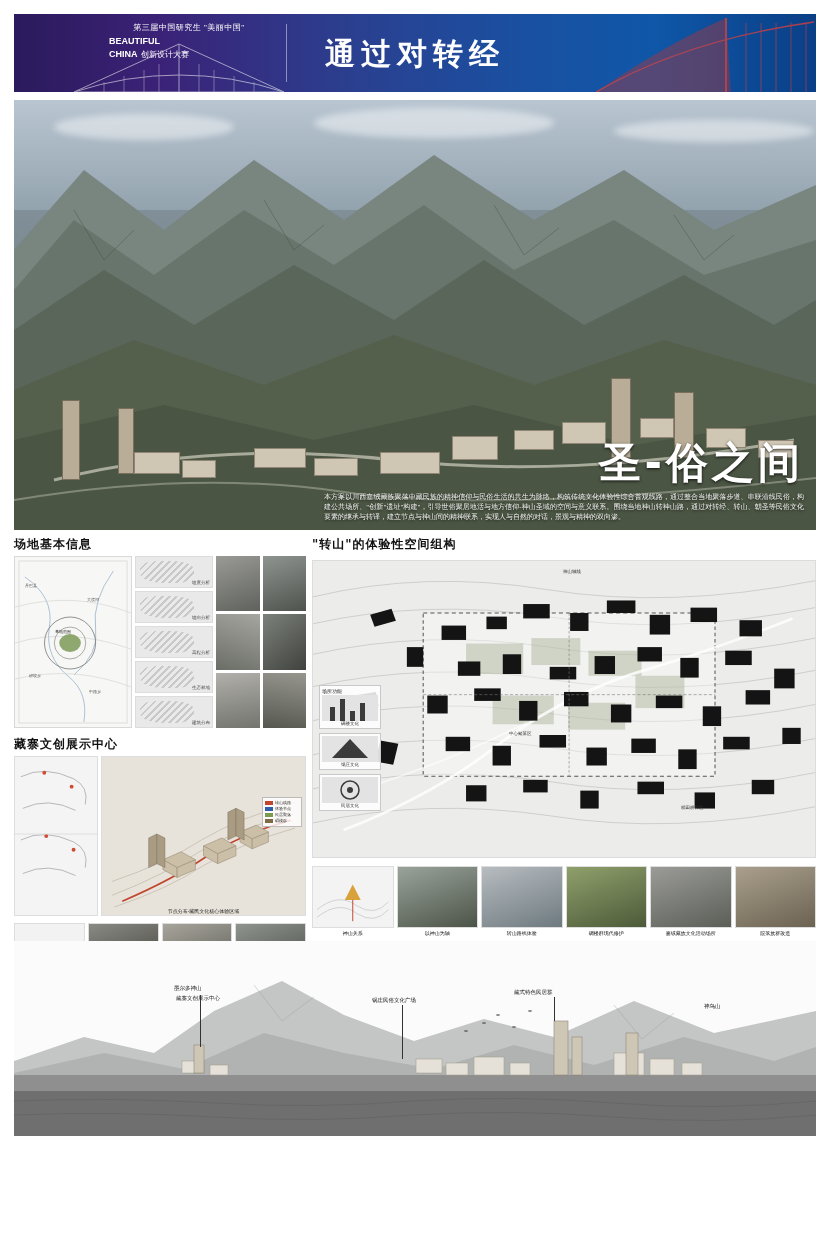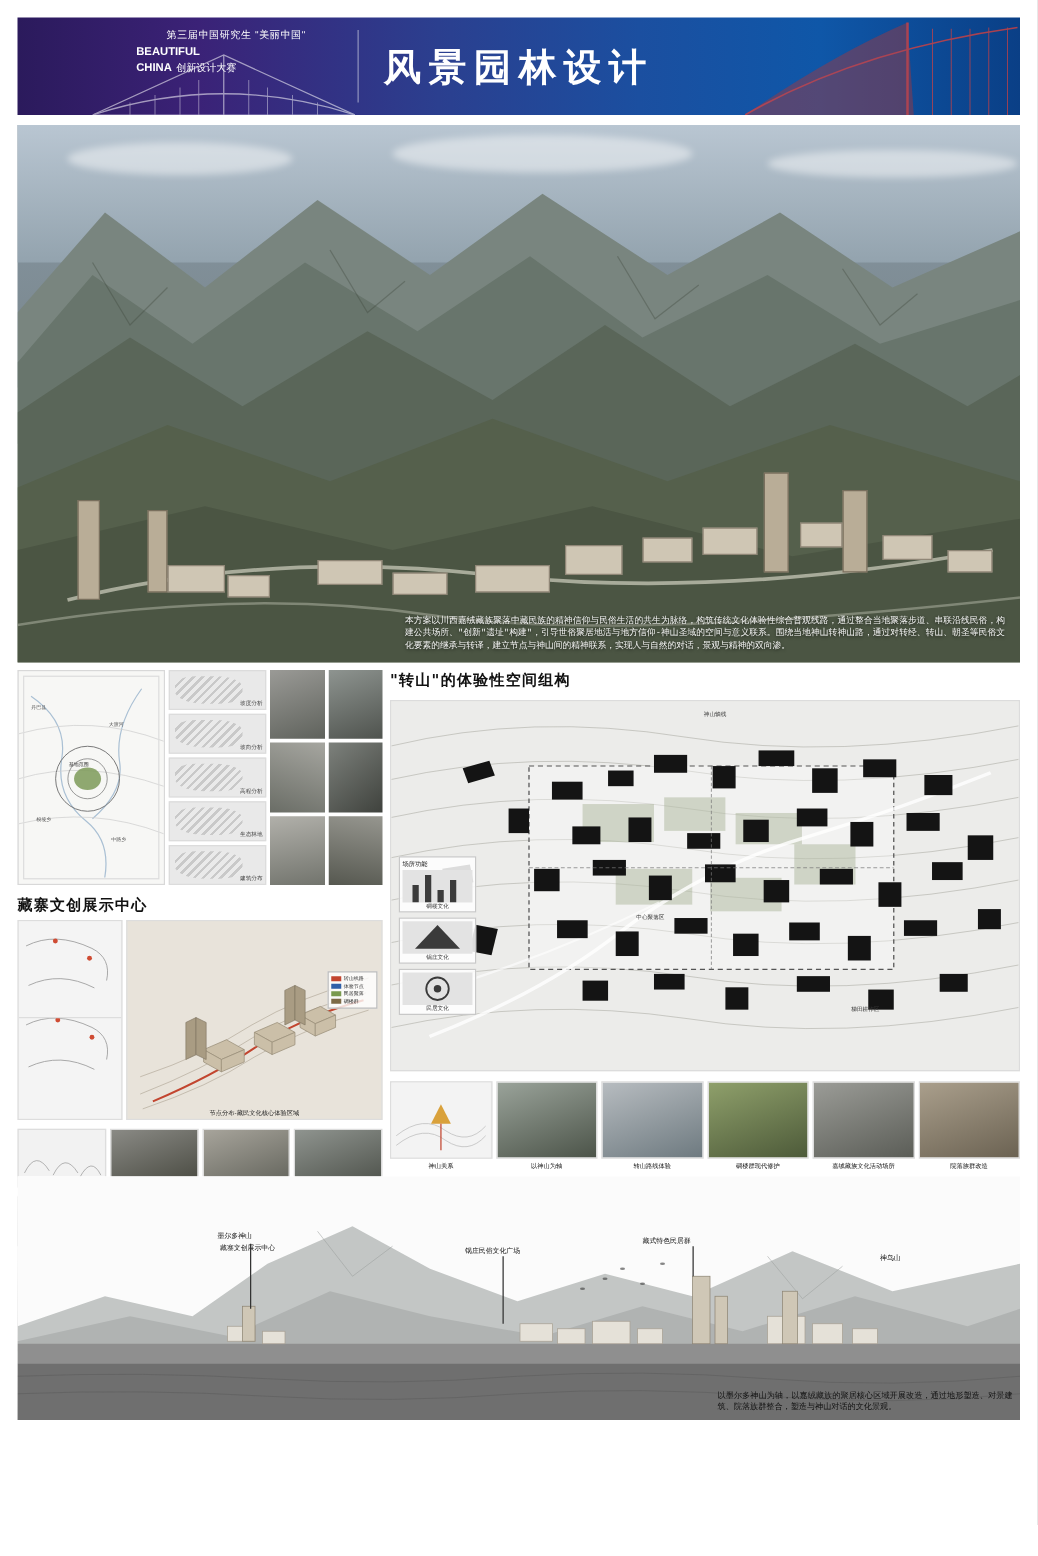--- a/index.html
+++ b/index.html
@@ -80,21 +80,21 @@
   .hero-title {
     font-size:42px; font-weight:bold; letter-spacing:4px; line-height:46px;
     font-family:"DejaVu Sans","Liberation Sans",sans-serif;
   }
   .hero-sub {
     font-size:16px; font-weight:bold; letter-spacing:1px; margin-top:4px;
     font-family:"DejaVu Sans","Liberation Sans",sans-serif;
   }
   .hero-body {
     font-size:7px; line-height:10px; margin-top:6px; text-align:justify;
-    font-family:Liberation Mono, monospace;
+    font-family:Liberation Serif, serif;
     opacity:.95;
   }
 
   
   .mid {
     display:flex; gap:6px; margin-top:6px; height:400px;
   }
   .col-left { width:292px; display:flex; flex-direction:column; gap:4px; }
   .col-right { flex:1; display:flex; flex-direction:column; gap:4px; }
 
@@ -233,21 +233,21 @@
       </g>
     </svg>
 
     <div class="logo-block">
       <div class="logo-top">第三届中国研究生 "美丽中国"</div>
       <div class="logo-en">BEAUTIFUL</div>
       <div class="logo-en">CHINA</div>
       <div class="logo-cn-sub">创新设计大赛</div>
     </div>
     <div class="banner-divider"></div>
-    <div class="banner-title">风景园林设计</div>
+    <div class="banner-title">通过对转经</div>
   </div>
 
   <div class="hero">
     <div class="sky"></div>
     <div class="cloud" style="left:40px;top:14px;width:180px;height:26px;"></div>
     <div class="cloud" style="left:300px;top:8px;width:240px;height:30px;"></div>
     <div class="cloud" style="left:600px;top:20px;width:200px;height:22px;"></div>
 
     <svg style="position:absolute;left:0;top:0;width:802px;height:430px;" viewBox="0 0 802 430" preserveAspectRatio="none">
       <path d="M0 150 L70 70 L150 130 L240 60 L330 120 L420 55 L520 120 L610 70 L700 130 L802 85 L802 200 L0 210 Z" fill="#79857f"></path>
@@ -275,29 +275,31 @@
     <div class="bldg" style="left:300px;top:358px;width:44px;height:18px;"></div>
     <div class="bldg" style="left:366px;top:352px;width:60px;height:22px;"></div>
     <div class="bldg" style="left:438px;top:336px;width:46px;height:24px;"></div>
     <div class="bldg" style="left:500px;top:330px;width:40px;height:20px;"></div>
     <div class="bldg" style="left:548px;top:322px;width:44px;height:22px;"></div>
     <div class="bldg" style="left:626px;top:318px;width:34px;height:20px;"></div>
     <div class="bldg" style="left:692px;top:328px;width:40px;height:20px;"></div>
     <div class="bldg" style="left:744px;top:340px;width:36px;height:18px;"></div>
 
     <div class="hero-text">
+      <div class="hero-title">圣-俗之间</div>
       <div class="hero-body">本方案以川西嘉绒藏族聚落中藏民族的精神信仰与民俗生活的共生为脉络，构筑传统文化体验性综合普观线路，通过整合当地聚落步道、串联沿线民俗，构建公共场所、"创新"遗址"构建"，引导世俗聚居地活与地方信仰-神山圣域的空间与意义联系。围绕当地神山转神山路，通过对转经、转山、朝圣等民俗文化要素的继承与转译，建立节点与神山间的精神联系，实现人与自然的对话，景观与精神的双向渗。</div>
     </div>
   </div>
 
   <div class="mid">
 
     <div class="col-left">
 
       <div>
+        <div class="sec-title">场地基本信息</div>
         <div class="siteinfo">
           <div class="map-main">
             <svg style="position:absolute;left:0;top:0;width:100%;height:100%;" viewBox="0 0 118 170" preserveAspectRatio="none">
               <rect width="118" height="170" fill="#f7f7f5"></rect>
               <g stroke="#aac0d4" fill="none" stroke-width="1">
                 <path d="M10 20 Q40 40 35 70 Q30 100 55 120 Q75 136 70 165"></path>
                 <path d="M100 14 Q78 44 82 72 Q86 96 60 118"></path>
               </g>
               <g stroke="#cfcfcf" fill="none" stroke-width="0.6">
                 <path d="M0 50 Q60 34 118 56"></path>
@@ -671,16 +673,15 @@
 
     <div class="blabel" style="left:160px;top:44px;">墨尔多神山</div>
     <div class="blabel" style="left:162px;top:54px;">藏寨文创展示中心</div>
     <div class="blabel" style="left:358px;top:56px;">锅庄民俗文化广场</div>
     <div class="blabel" style="left:500px;top:48px;">藏式特色民居群</div>
     <div class="blabel" style="left:690px;top:62px;">神鸟山</div>
     <div class="bline" style="left:186px;top:54px;height:52px;"></div>
     <div class="bline" style="left:388px;top:64px;height:54px;"></div>
     <div class="bline" style="left:540px;top:56px;height:24px;"></div>
 
-    <div class="bottom-text">以墨尔多神山为轴，以嘉绒藏族的聚居核心区域开展改造，通过地形塑造、对景建筑、院落族群整合，塑造与神山对话的文化景观。</div>
   </div>
 
 </div>
 
 </body></html>

